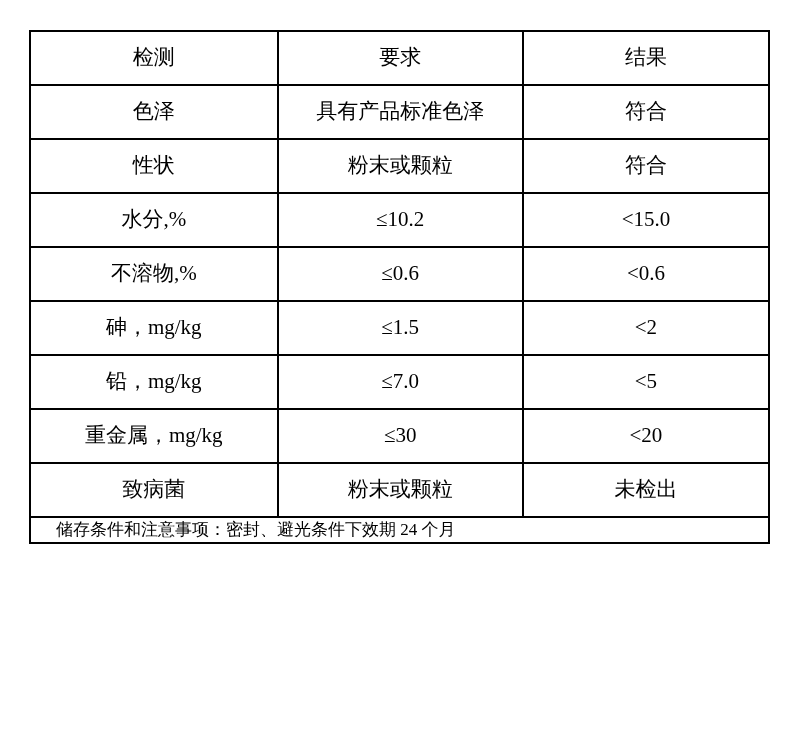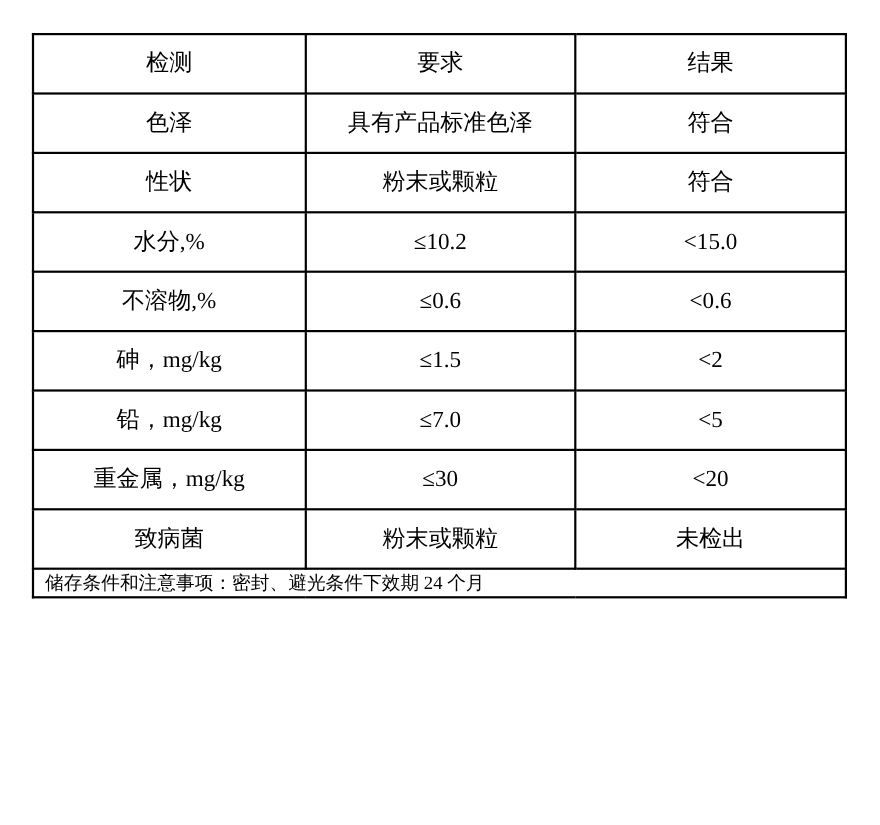--- a/index.html
+++ b/index.html
@@ -36,21 +36,21 @@
     white-space: nowrap;
     overflow: hidden;
   }
   table.inspection col.c1 { width: 33.5%; }
   table.inspection col.c2 { width: 33.2%; }
   table.inspection col.c3 { width: 33.3%; }
   table.inspection tfoot td {
     height: 24px;
     text-align: left;
     font-size: 17px;
-    padding-left: 10px;
+    padding-left: 25px;
   }
 </style>
 </head>
 <body>
 
 <table class="inspection">
   <colgroup>
     <col class="c1">
     <col class="c2">
     <col class="c3">

